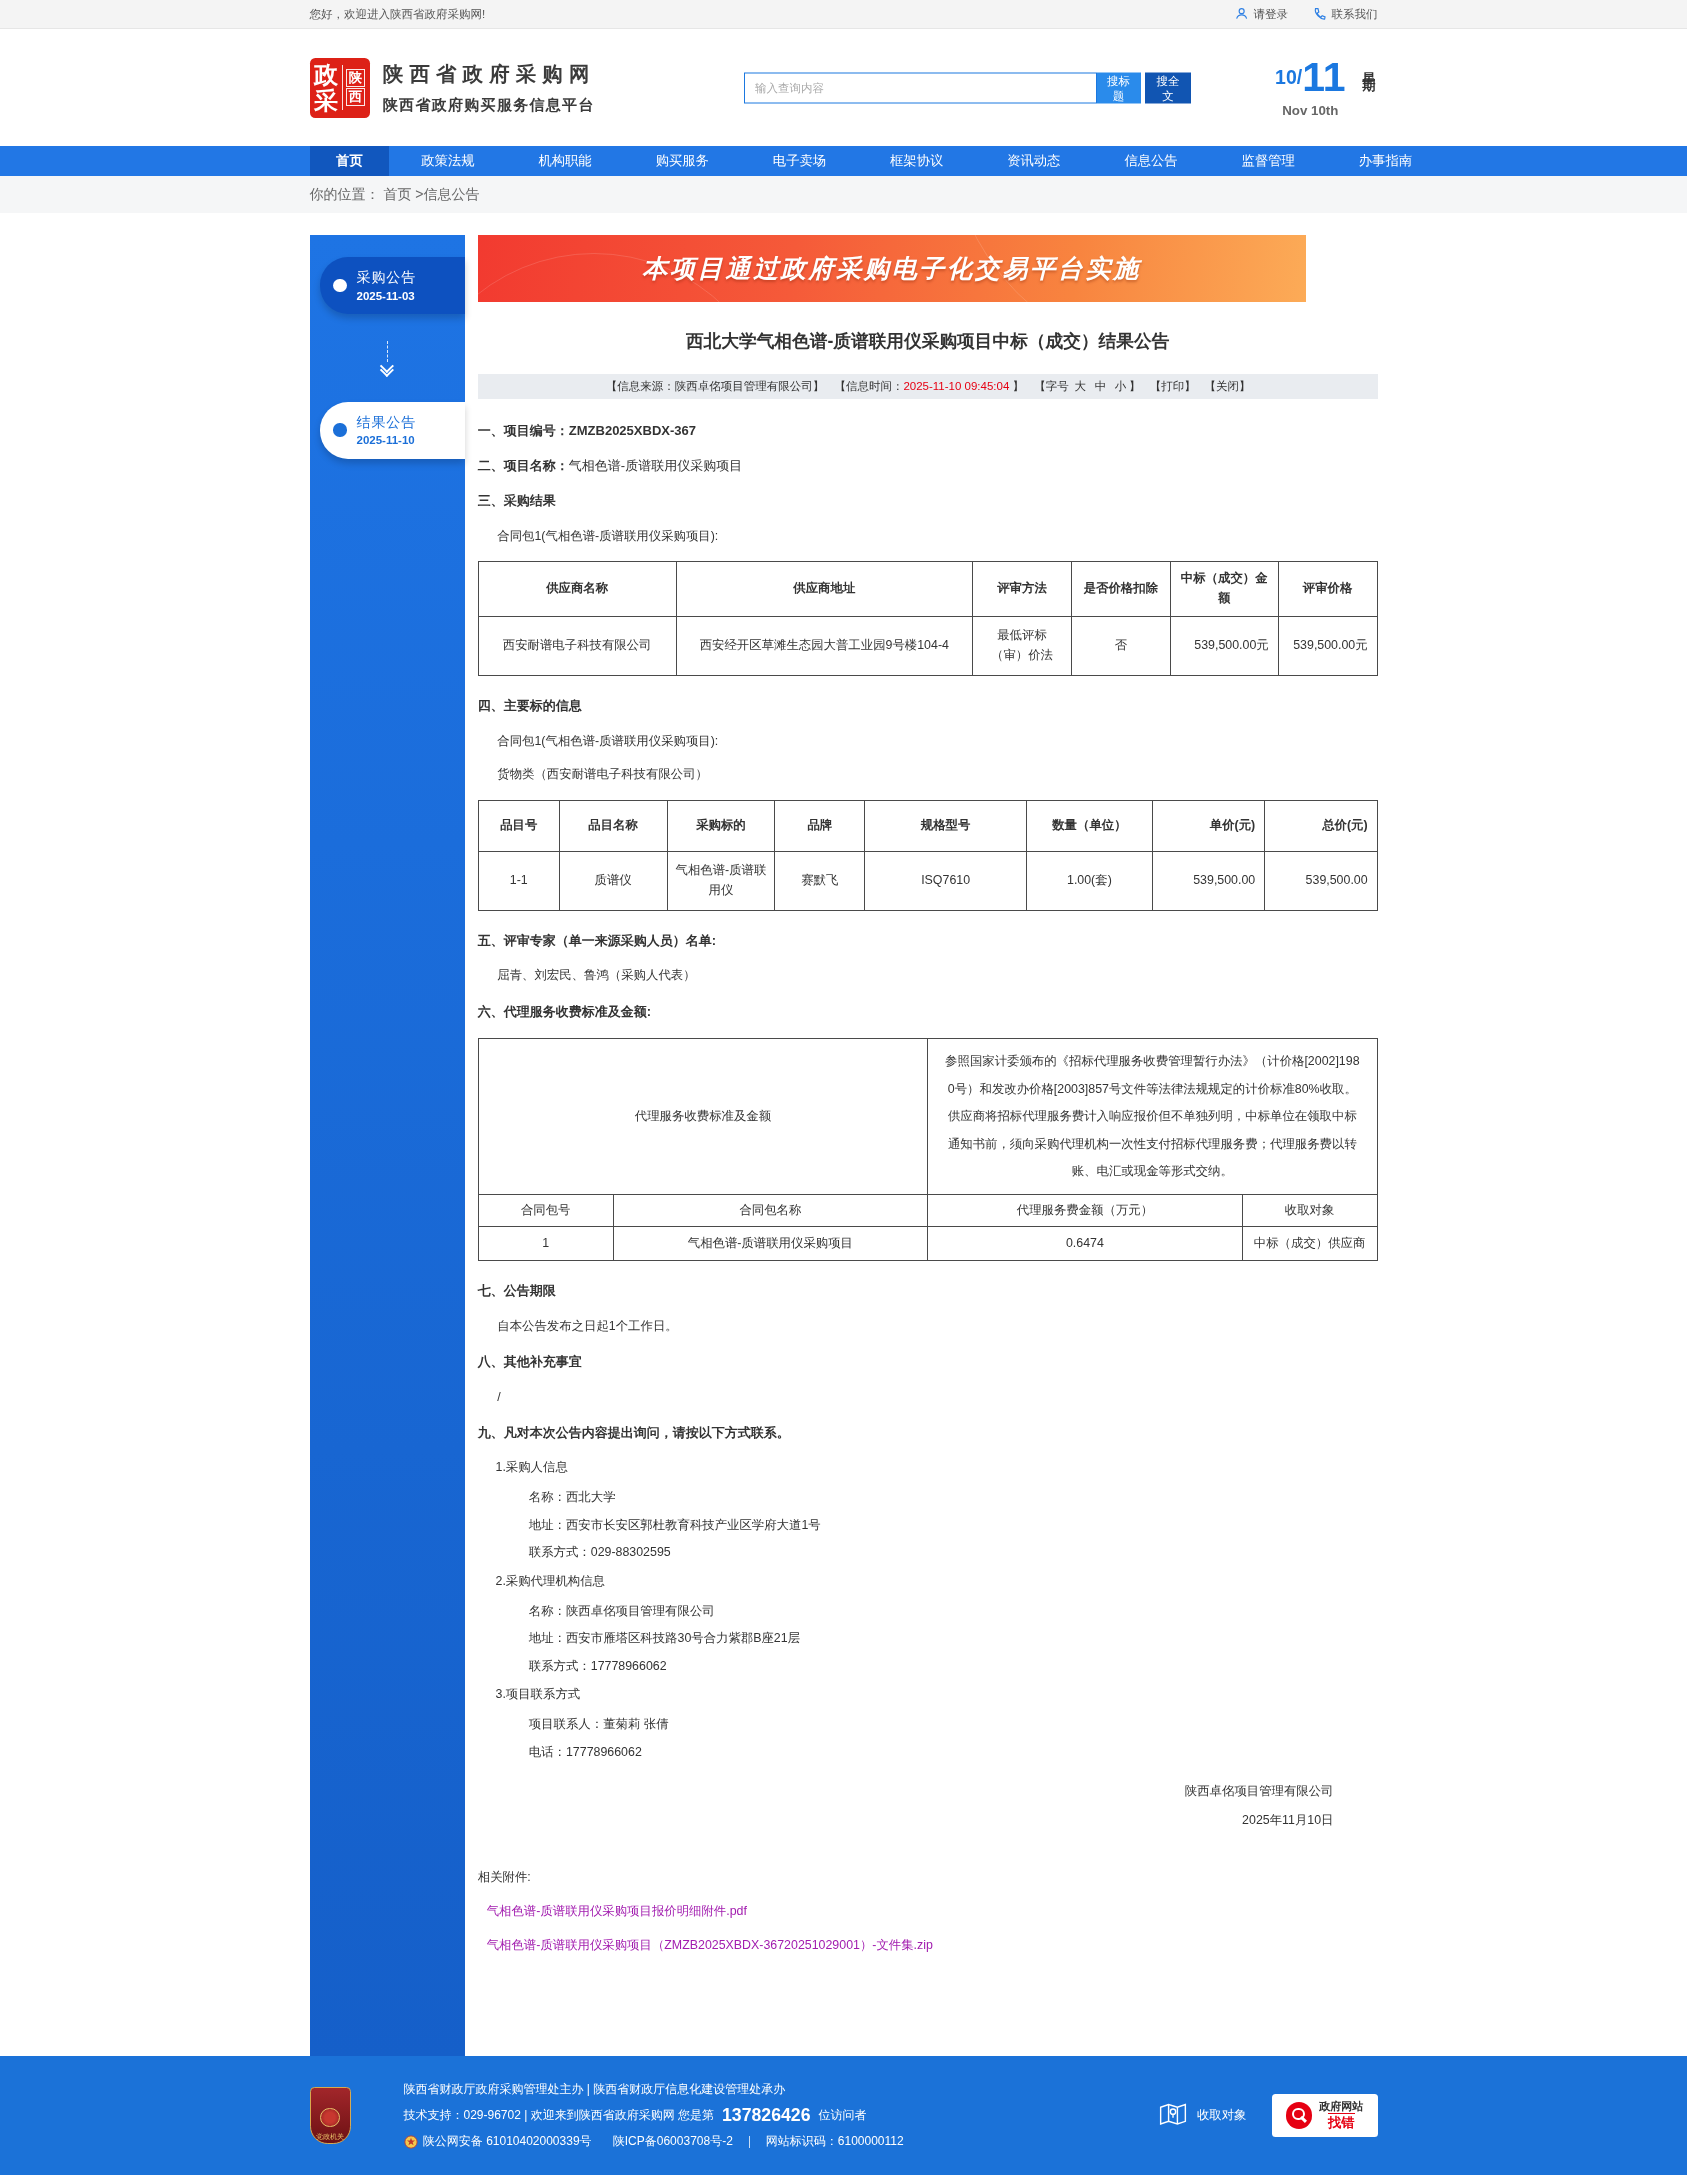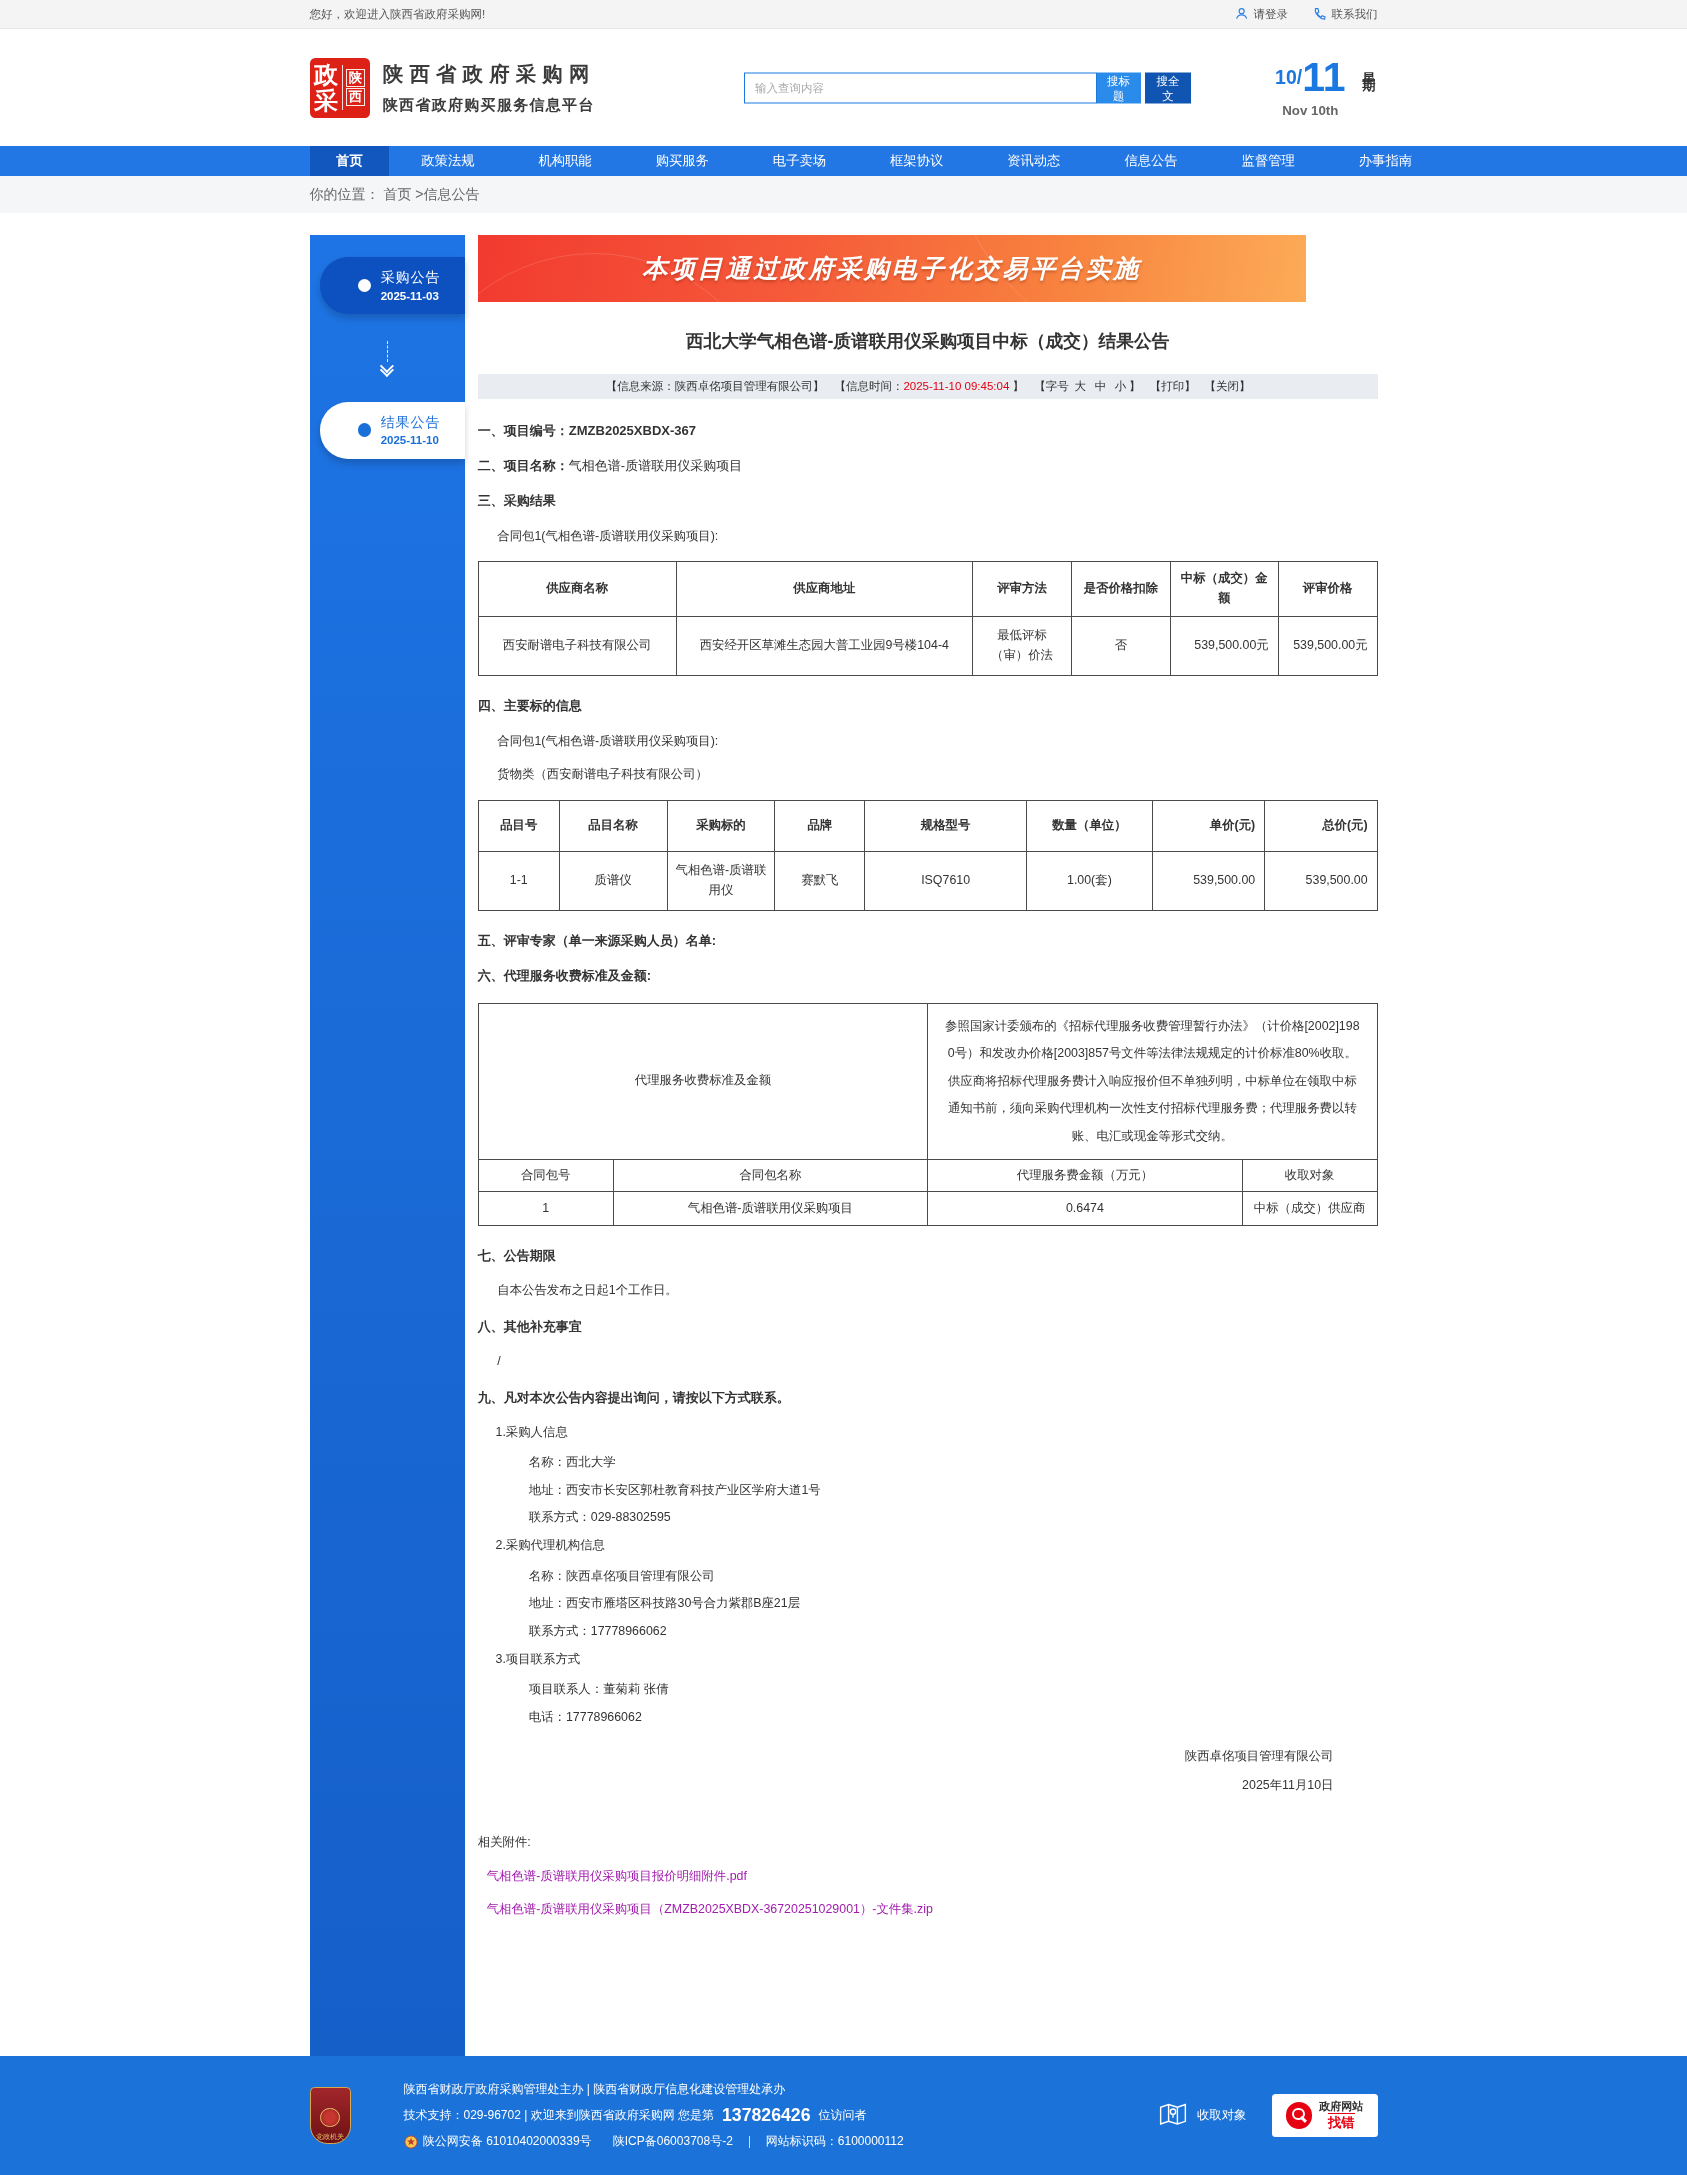--- a/index.html
+++ b/index.html
@@ -51,21 +51,21 @@
   .nav-item.active { background:#1157be; font-weight:bold; padding:0 26.6px; }
 
   
   .crumbs { background:#f5f6f7; height:37px; font-size:14px; color:#666; }
   .crumbs .container { line-height:37px; }
   .crumbs a { color:#666; text-decoration:none; cursor:pointer; }
 
   
   .content { display:flex; align-items:stretch; margin-top:22px; min-height:1821px; }
   .sidebar { width:155px; flex-shrink:0; background:linear-gradient(180deg,#1e74e4 0%,#155fc9 100%); padding-top:22px; }
-  .side-item { margin-left:10.6px; height:57px; border-radius:28px 0 0 28px; display:flex; align-items:center; padding-left:13.3px; gap:9.8px; box-shadow:0 4.4px 7px rgba(0,0,0,.18); cursor:pointer;justify-content:center; }
+  .side-item { margin-left:10.6px; height:57px; border-radius:28px 0 0 28px; display:flex; align-items:center; padding-left:13.3px; gap:9.8px; box-shadow:0 4.4px 7px rgba(0,0,0,.18); cursor:pointer; }
   .side-item.solid { background:#0d51c0; color:#fff; }
   .side-item.white { background:#fff; color:#1b6fd8; }
   .side-dot { width:13.3px; height:13.3px; border-radius:50%; flex-shrink:0; }
   .solid .side-dot { background:#fff; }
   .white .side-dot { background:#1b6fd8; }
   .side-title { font-size:14px; letter-spacing:0.9px; }
   .side-date { font-size:11.5px; font-weight:bold; margin-top:2.7px; }
   .side-arrow { margin:26.6px 0; display:flex; flex-direction:column; align-items:center; }
   .dash { height:21px; border-left:1.8px dashed rgba(255,255,255,.85); }
   .chev { width:9.8px; height:9.8px; border-right:2.7px solid #fff; border-bottom:2.7px solid #fff; transform:rotate(45deg); margin-top:-0.9px; }
@@ -335,20 +335,21 @@
           <td>赛默飞</td>
           <td>ISQ7610</td>
           <td>1.00(套)</td>
           <td class="num-r">539,500.00</td>
           <td class="num-r">539,500.00</td>
         </tr>
       </tbody>
     </table>
 
     <div class="sec-h">五、评审专家（单一来源采购人员）名单:</div>
+    <div class="sec-text">屈青、刘宏民、鲁鸿（采购人代表）</div>
 
     <div class="sec-h">六、代理服务收费标准及金额:</div>
 
     <table class="t3">
       <colgroup>
           <col style="width:15%">
           <col style="width:35%">
           <col style="width:35%">
           <col style="width:15%">
         </colgroup>

